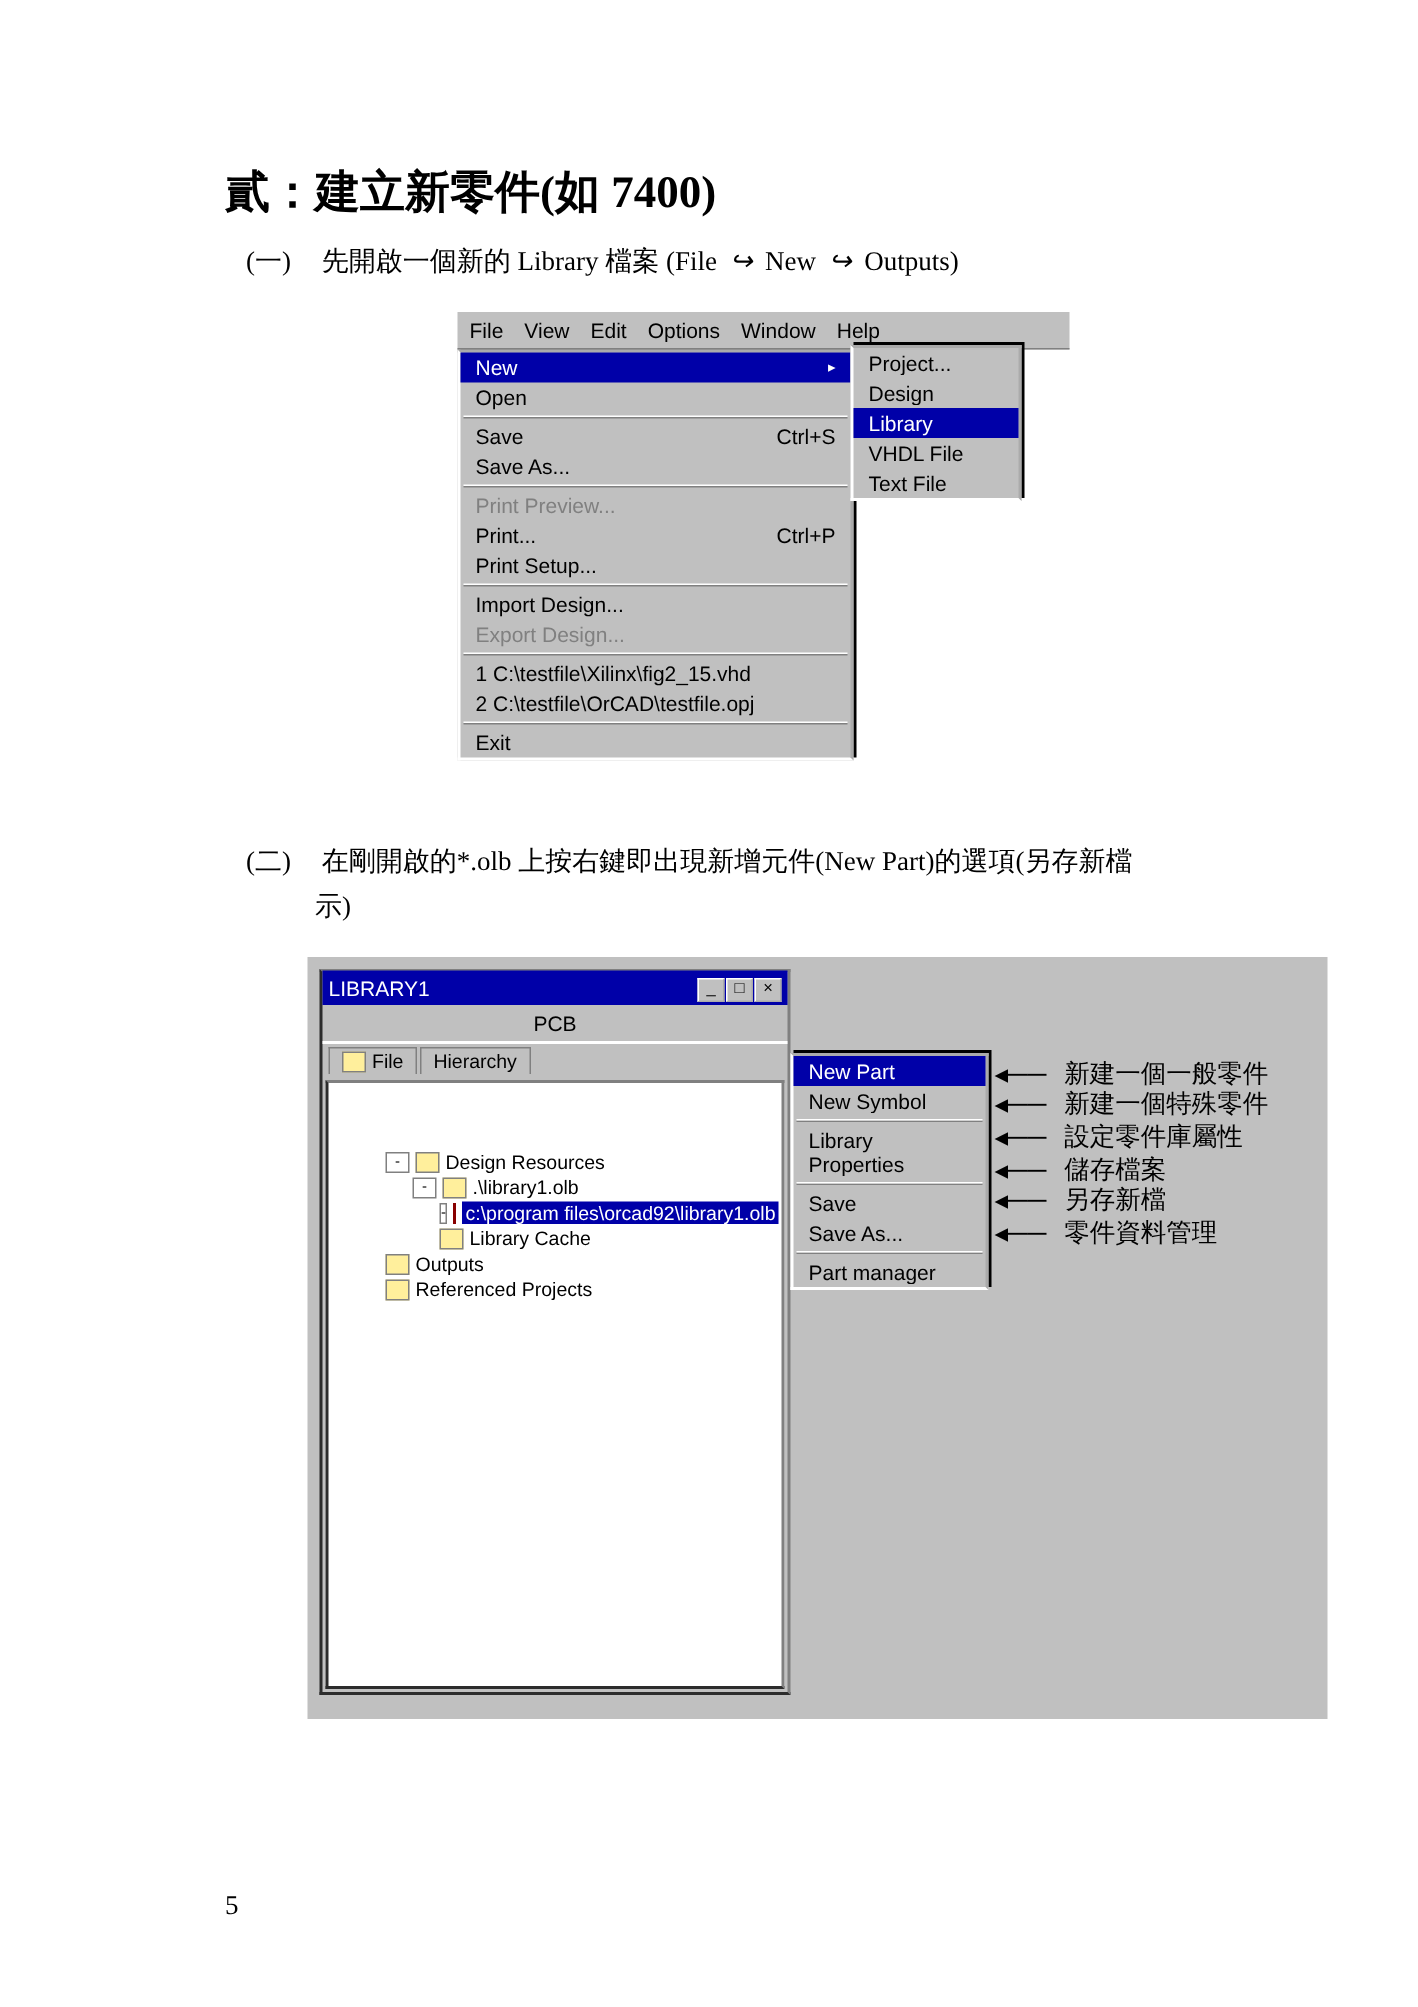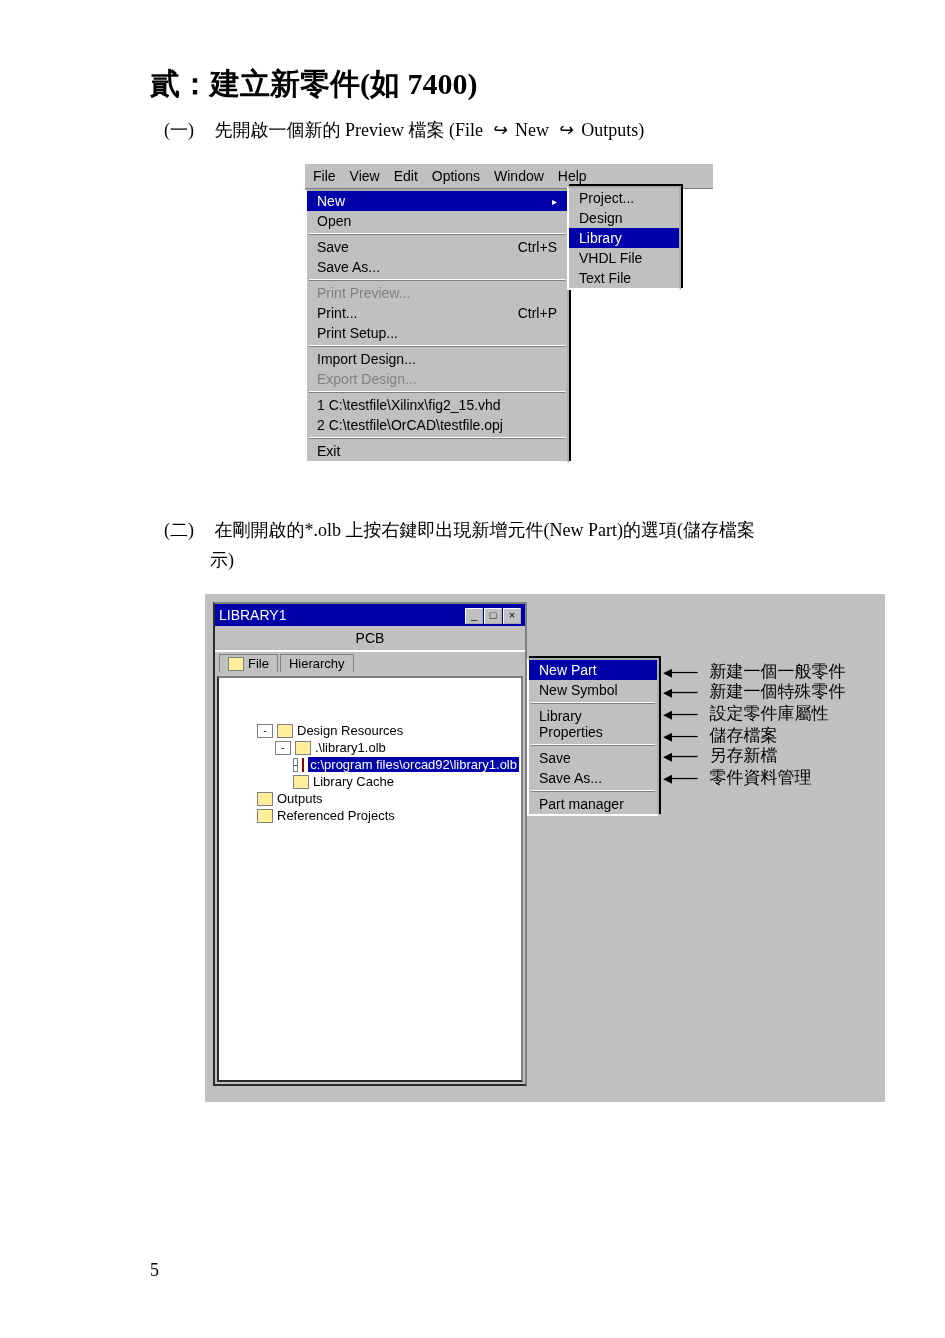--- a/index.html
+++ b/index.html
@@ -3,21 +3,21 @@
 <meta charset="utf-8">
 <style>
   body{
     margin:0; padding:0;
     background:#fff;
     font-family:"Times New Roman","PMingLiU","SimSun",serif;
     color:#000;
     width:945px;
   }
   .page{
-    padding:64px 90px 60px 150px;
+    padding:108px 90px 60px 150px;
     box-sizing:border-box;
     width:945px;
   }
   h1{
     font-size:30px;
     font-weight:bold;
     margin:0 0 10px 0;
   }
   .step-line{
     font-size:18px;
@@ -181,21 +181,21 @@
 </style>
 </head>
 <body>
 
 <div class="page">
 
   <h1>貳：建立新零件(如 7400)</h1>
 
   <div class="step-line">
     <span class="step-num">(一)</span>
-    <span>先開啟一個新的 Preview 檔案  (File </span><span class="arrow-glyph">↪</span><span> New </span><span class="arrow-glyph">↪</span><span> Outputs)</span>
+    <span>先開啟一個新的 Library 檔案  (File </span><span class="arrow-glyph">↪</span><span> New </span><span class="arrow-glyph">↪</span><span> Outputs)</span>
   </div>
 
   <div class="fig1">
     <div class="filemenu">
       <div class="menurow">
           <span>Exit</span>
         </div>
       <div class="menusep"></div>
       <div class="menurow">
           <span>2 C:\testfile\OrCAD\testfile.opj</span>
@@ -264,21 +264,21 @@
       <span class="mitem">Options</span>
       <span class="mitem">Window</span>
       <span class="mitem">Help</span>
     </div>
   </div>
 
   <div style="height:46px;"></div>
 
   <div class="step-line">
     <span class="step-num">(二)</span>
-    <span>在剛開啟的*.olb 上按右鍵即出現新增元件(New Part)的選項(儲存檔案</span><br>
+    <span>在剛開啟的*.olb 上按右鍵即出現新增元件(New Part)的選項(另存新檔</span><br>
     <span style="padding-left:46px;">示)</span>
   </div>
 
   <div class="fig2-wrap">
     <div class="fig2">
 
       <div class="libwin">
         <div class="tree">
           <div style="height:250px;"></div>
           <div class="treenode pad2">

